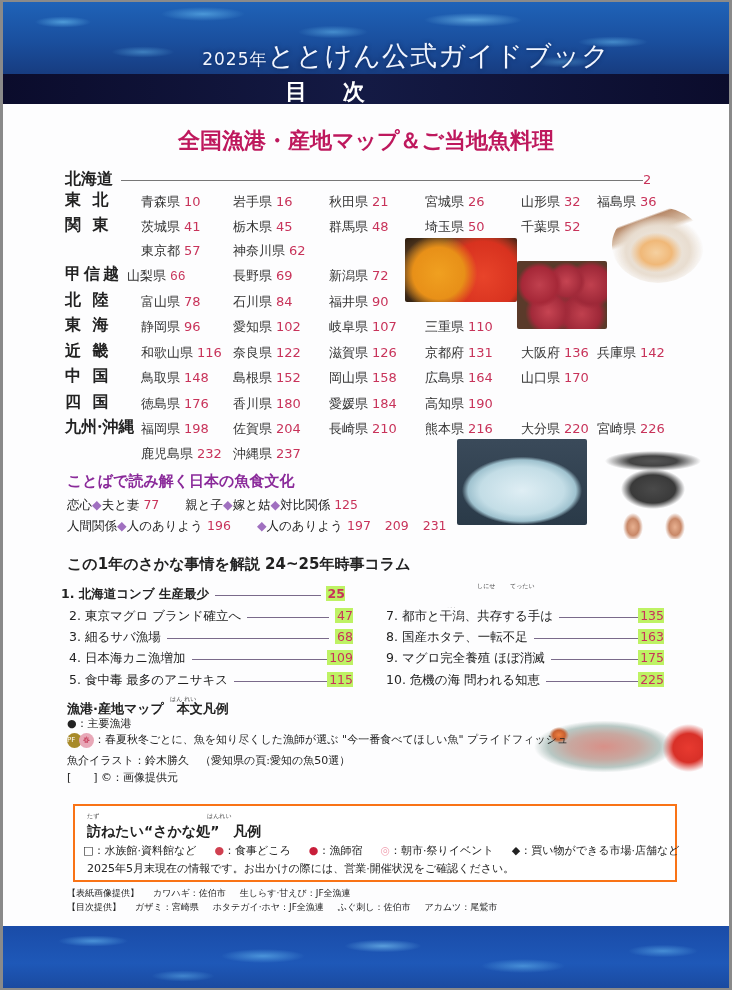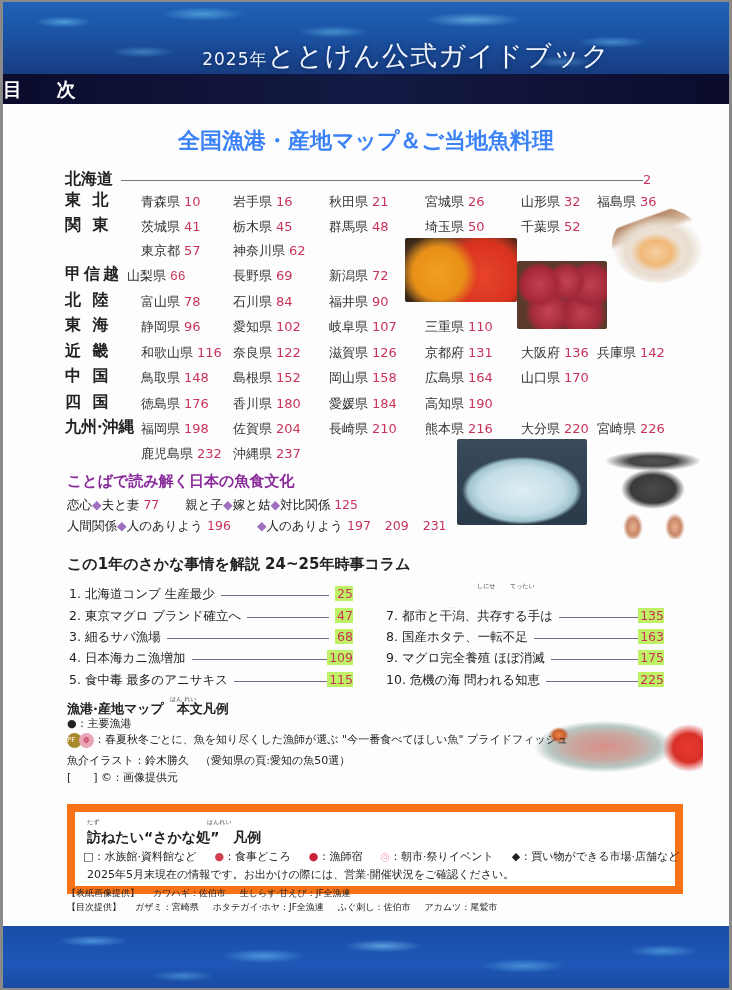--- a/index.html
+++ b/index.html
@@ -12,23 +12,23 @@
       radial-gradient(ellipse 60px 10px at 200px 12px, rgba(120,210,255,.5), transparent 70%),
       radial-gradient(ellipse 50px 9px at 330px 30px, rgba(120,210,255,.45), transparent 70%),
       radial-gradient(ellipse 70px 10px at 470px 18px, rgba(140,220,255,.55), transparent 70%),
       radial-gradient(ellipse 50px 8px at 610px 40px, rgba(120,210,255,.45), transparent 70%),
       radial-gradient(ellipse 45px 8px at 140px 50px, rgba(120,210,255,.4), transparent 70%),
       radial-gradient(ellipse 45px 8px at 560px 60px, rgba(120,210,255,.35), transparent 70%),
       linear-gradient(180deg,#1f63b8 0%,#1a4f9e 55%,#173c80 100%);}
   .hdr-title{position:absolute;left:0;top:36px;width:726px;text-align:center;color:#f2f6ff;font-size:27px;letter-spacing:1px;text-shadow:0 0 4px rgba(0,20,60,.6);padding-left:40px;}
   .hdr-title .yr{font-size:17px;}
   .hdr-bar{position:absolute;left:0;top:72px;width:726px;height:30px;background:linear-gradient(90deg,#0b0c2c,#141a44 50%,#0b0c2c);}
-  .hdr-sub{position:absolute;left:0;top:75px;width:658px;color:#fff;font-family:"DejaVu Serif","Liberation Serif",serif;font-size:19px;font-weight:bold;letter-spacing:14px;}
-  
-  .main-title{position:absolute;left:0;top:124px;width:726px;text-align:center;font-family:"DejaVu Serif","Liberation Serif",serif;font-weight:bold;font-size:22px;color:#3b82f6;}
+  .hdr-sub{position:absolute;left:0;top:75px;width:658px;text-align:center;color:#fff;font-family:"DejaVu Serif","Liberation Serif",serif;font-size:22px;font-weight:bold;letter-spacing:14px;}
+  
+  .main-title{position:absolute;left:0;top:124px;width:726px;text-align:center;font-family:"DejaVu Serif","Liberation Serif",serif;font-weight:bold;font-size:22px;color:#be185d;}
   
   .region-row{position:absolute;left:62px;height:22px;font-size:13px;color:#333;white-space:nowrap;}
   .region-name{position:absolute;left:0;top:0;font-family:"DejaVu Serif","Liberation Serif",serif;font-size:16px;font-weight:bold;color:#222;letter-spacing:3px;}
   .pref{position:absolute;top:3px;}
   .pref .num{color:#c8335a;margin-left:4px;}
   .hk-line{position:absolute;left:118px;top:178px;width:522px;height:1px;background:#777;}
   .hk-num{position:absolute;left:640px;top:170px;font-size:13px;color:#c8335a;}
   
   .photo{position:absolute;border-radius:2px;}
   .ph-don{left:402px;top:236px;width:112px;height:64px;background:
@@ -70,21 +70,21 @@
   .col-item .lbl{position:absolute;left:0;top:0;background:#fdfdfe;padding-right:6px;z-index:1;}
   .col-item .rule{position:absolute;left:0;right:24px;top:9px;height:1px;background:#7a6a8a;}
   .col-item .num{position:absolute;right:0;top:0;color:#c8335a;background:#bef264;padding-left:2px;}
   .ruby{position:absolute;font-size:6px;color:#444;}
   
   .leg-title{position:absolute;left:64px;top:698px;font-size:13px;font-weight:bold;color:#222;}
   .leg-line{position:absolute;left:64px;font-size:11px;color:#222;white-space:nowrap;}
   .pf-badge{display:inline-block;width:15px;height:15px;border-radius:50%;background:#a88a2a;color:#fff;font-size:7px;text-align:left;line-height:15px;vertical-align:middle;}
   .haru-badge{display:inline-block;width:15px;height:15px;border-radius:50%;background:#e8a8b8;color:#c02a4a;font-size:7px;text-align:center;line-height:15px;vertical-align:middle;margin-left:-3px;}
   
-  .sakana-box{position:absolute;left:64px;top:802px;width:600px;height:74px;border:8px solid #f97316;background:#fff;}
+  .sakana-box{position:absolute;left:70px;top:802px;width:600px;height:74px;border:2px solid #f97316;background:#fff;}
   .sb-title{position:absolute;left:12px;top:17px;font-size:14px;font-weight:bold;color:#222;white-space:nowrap;}
   .sb-legend{position:absolute;left:8px;top:37px;font-size:11px;color:#222;white-space:nowrap;}
   .sb-legend span.item{margin-right:18px;}
   .sb-note{position:absolute;left:12px;top:55px;font-size:11px;color:#222;white-space:nowrap;}
   .credit{position:absolute;left:64px;font-size:9px;color:#222;white-space:nowrap;}
   .credit span{margin-right:14px;}
   
   .ftr-water{position:absolute;left:0;top:924px;width:726px;height:62px;background:
       radial-gradient(ellipse 50px 8px at 90px 15px, rgba(120,210,255,.5), transparent 70%),
       radial-gradient(ellipse 60px 10px at 260px 30px, rgba(120,210,255,.5), transparent 70%),
@@ -233,21 +233,21 @@
       <span class="pref" style="left: 168px;"><span>佐賀県</span><span class="num">204</span></span>
       <span class="pref" style="left: 264px;"><span>長崎県</span><span class="num">210</span></span>
       <span class="pref" style="left: 360px;"><span>熊本県</span><span class="num">216</span></span>
       <span class="pref" style="left: 456px;"><span>大分県</span><span class="num">220</span></span>
       <span class="pref" style="left: 532px;"><span>宮崎県</span><span class="num">226</span></span>
     </div>
     <div class="region-row" style="top: 440px;">
       <span class="pref" style="left: 76px;"><span>鹿児島県</span><span class="num">232</span></span>
       <span class="pref" style="left: 168px;"><span>沖縄県</span><span class="num">237</span></span>
     </div>
-    <div class="col-item" style="top: 584px; left: 66px; width: 284px;">
+    <div class="col-item" style="top: 584px; left: 58px; width: 284px; font-weight: bold;">
       <span class="lbl">1. 北海道コンブ 生産最少</span>
       <span class="rule"></span>
       <span class="num">25</span>
     </div>
     <div class="col-item" style="top: 606px; left: 66px; width: 284px;">
       <span class="lbl">2. 東京マグロ ブランド確立へ</span>
       <span class="rule"></span>
       <span class="num">47</span>
     </div>
     <div class="col-item" style="top: 627px; left: 66px; width: 284px;">

